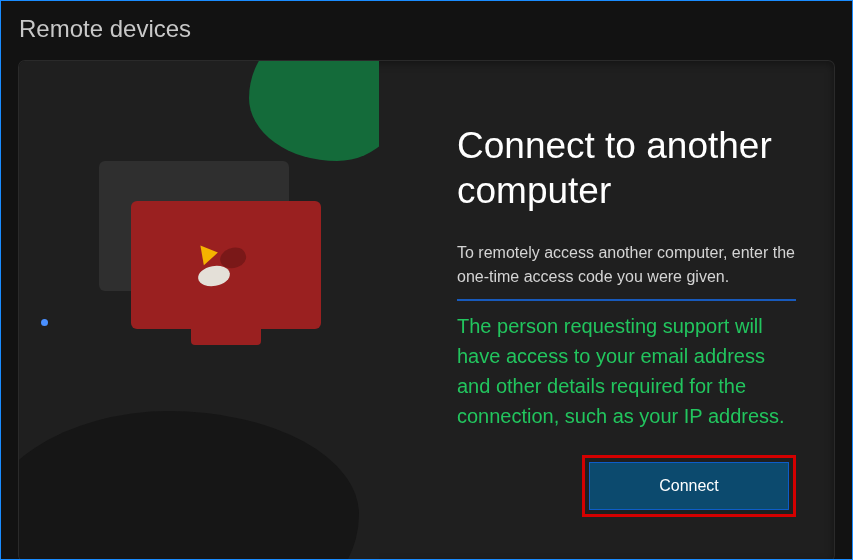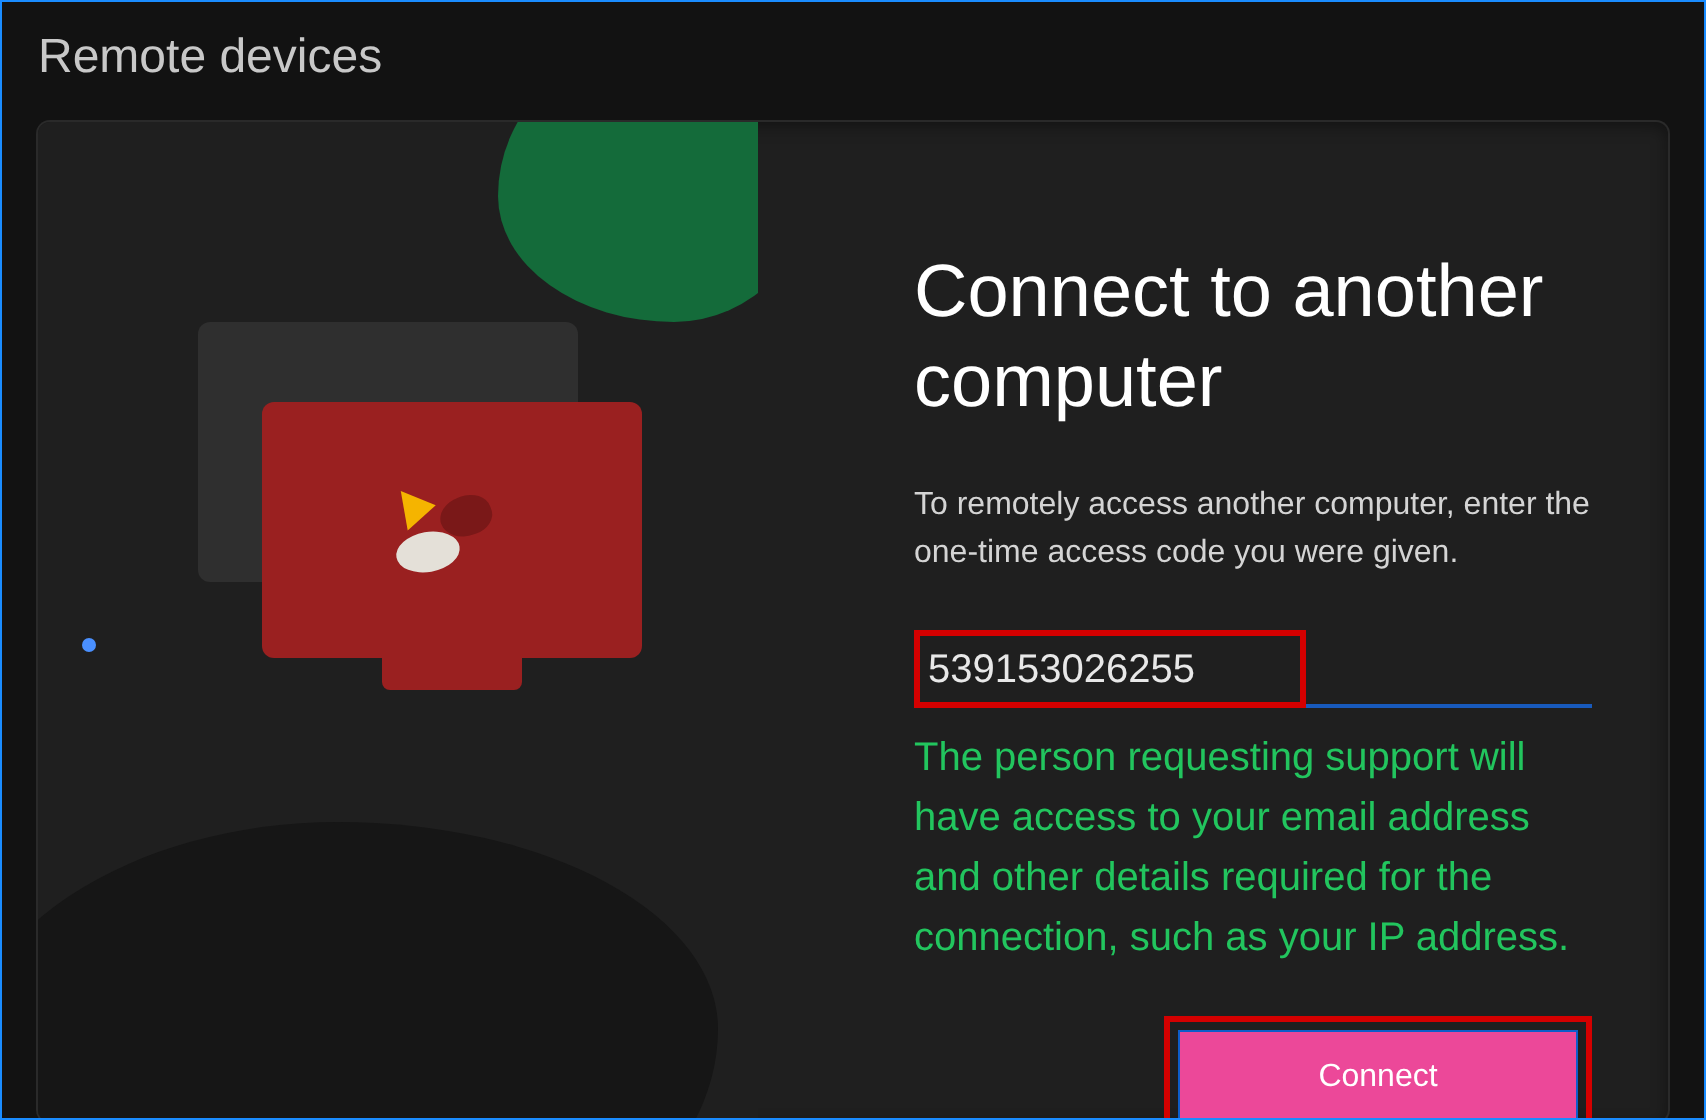--- a/index.html
+++ b/index.html
@@ -153,21 +153,21 @@
       font-size: 37px;
       font-weight: 400;
       color: #ffffff;
       line-height: 1.22;
       margin-bottom: 28px;
     }
     .desc {
       font-size: 16px;
       color: #d4d4d4;
       line-height: 1.5;
-      margin-bottom: 26px;
+      margin-bottom: 12px;
     }
     .input-highlight {
       border: 3px solid #d40000;
       display: inline-block;
       padding: 2px 6px 0px 4px;
     }
     .code-input {
       background: transparent;
       border: none;
       outline: none;
@@ -193,21 +193,21 @@
     .button-row {
       display: flex;
       justify-content: flex-end;
     }
     .btn-highlight {
       border: 3px solid #d40000;
       padding: 4px;
       display: inline-block;
     }
     .connect-btn {
-      background: #ec4899;
+      background: #0c4a6e;
       color: #fff;
       border: 1px solid #0d5dc9;
       font-size: 16px;
       font-weight: 500;
       padding: 14px 48px;
       cursor: pointer;
       min-width: 200px;
     }
   </style>
 </head>
@@ -230,23 +230,20 @@
     </div>
     <div class="dot"></div>
     <div class="blob-dark"></div>
   </div>
 
   <div class="content">
     <h1 class="title">Connect to another computer</h1>
     <p class="desc">To remotely access another computer, enter the one-time access code you were given.</p>
 
     <div>
-      <span class="input-highlight">
-        <input type="text" class="code-input" value="539153026255" style="">
-      </span>
       <div class="underline"></div>
     </div>
 
     <p class="note">The person requesting support will have access to your email address and other details required for the connection, such as your IP address.</p>
 
     <div class="button-row">
       <span class="btn-highlight">
         <button class="connect-btn">Connect</button>
       </span>
     </div>

